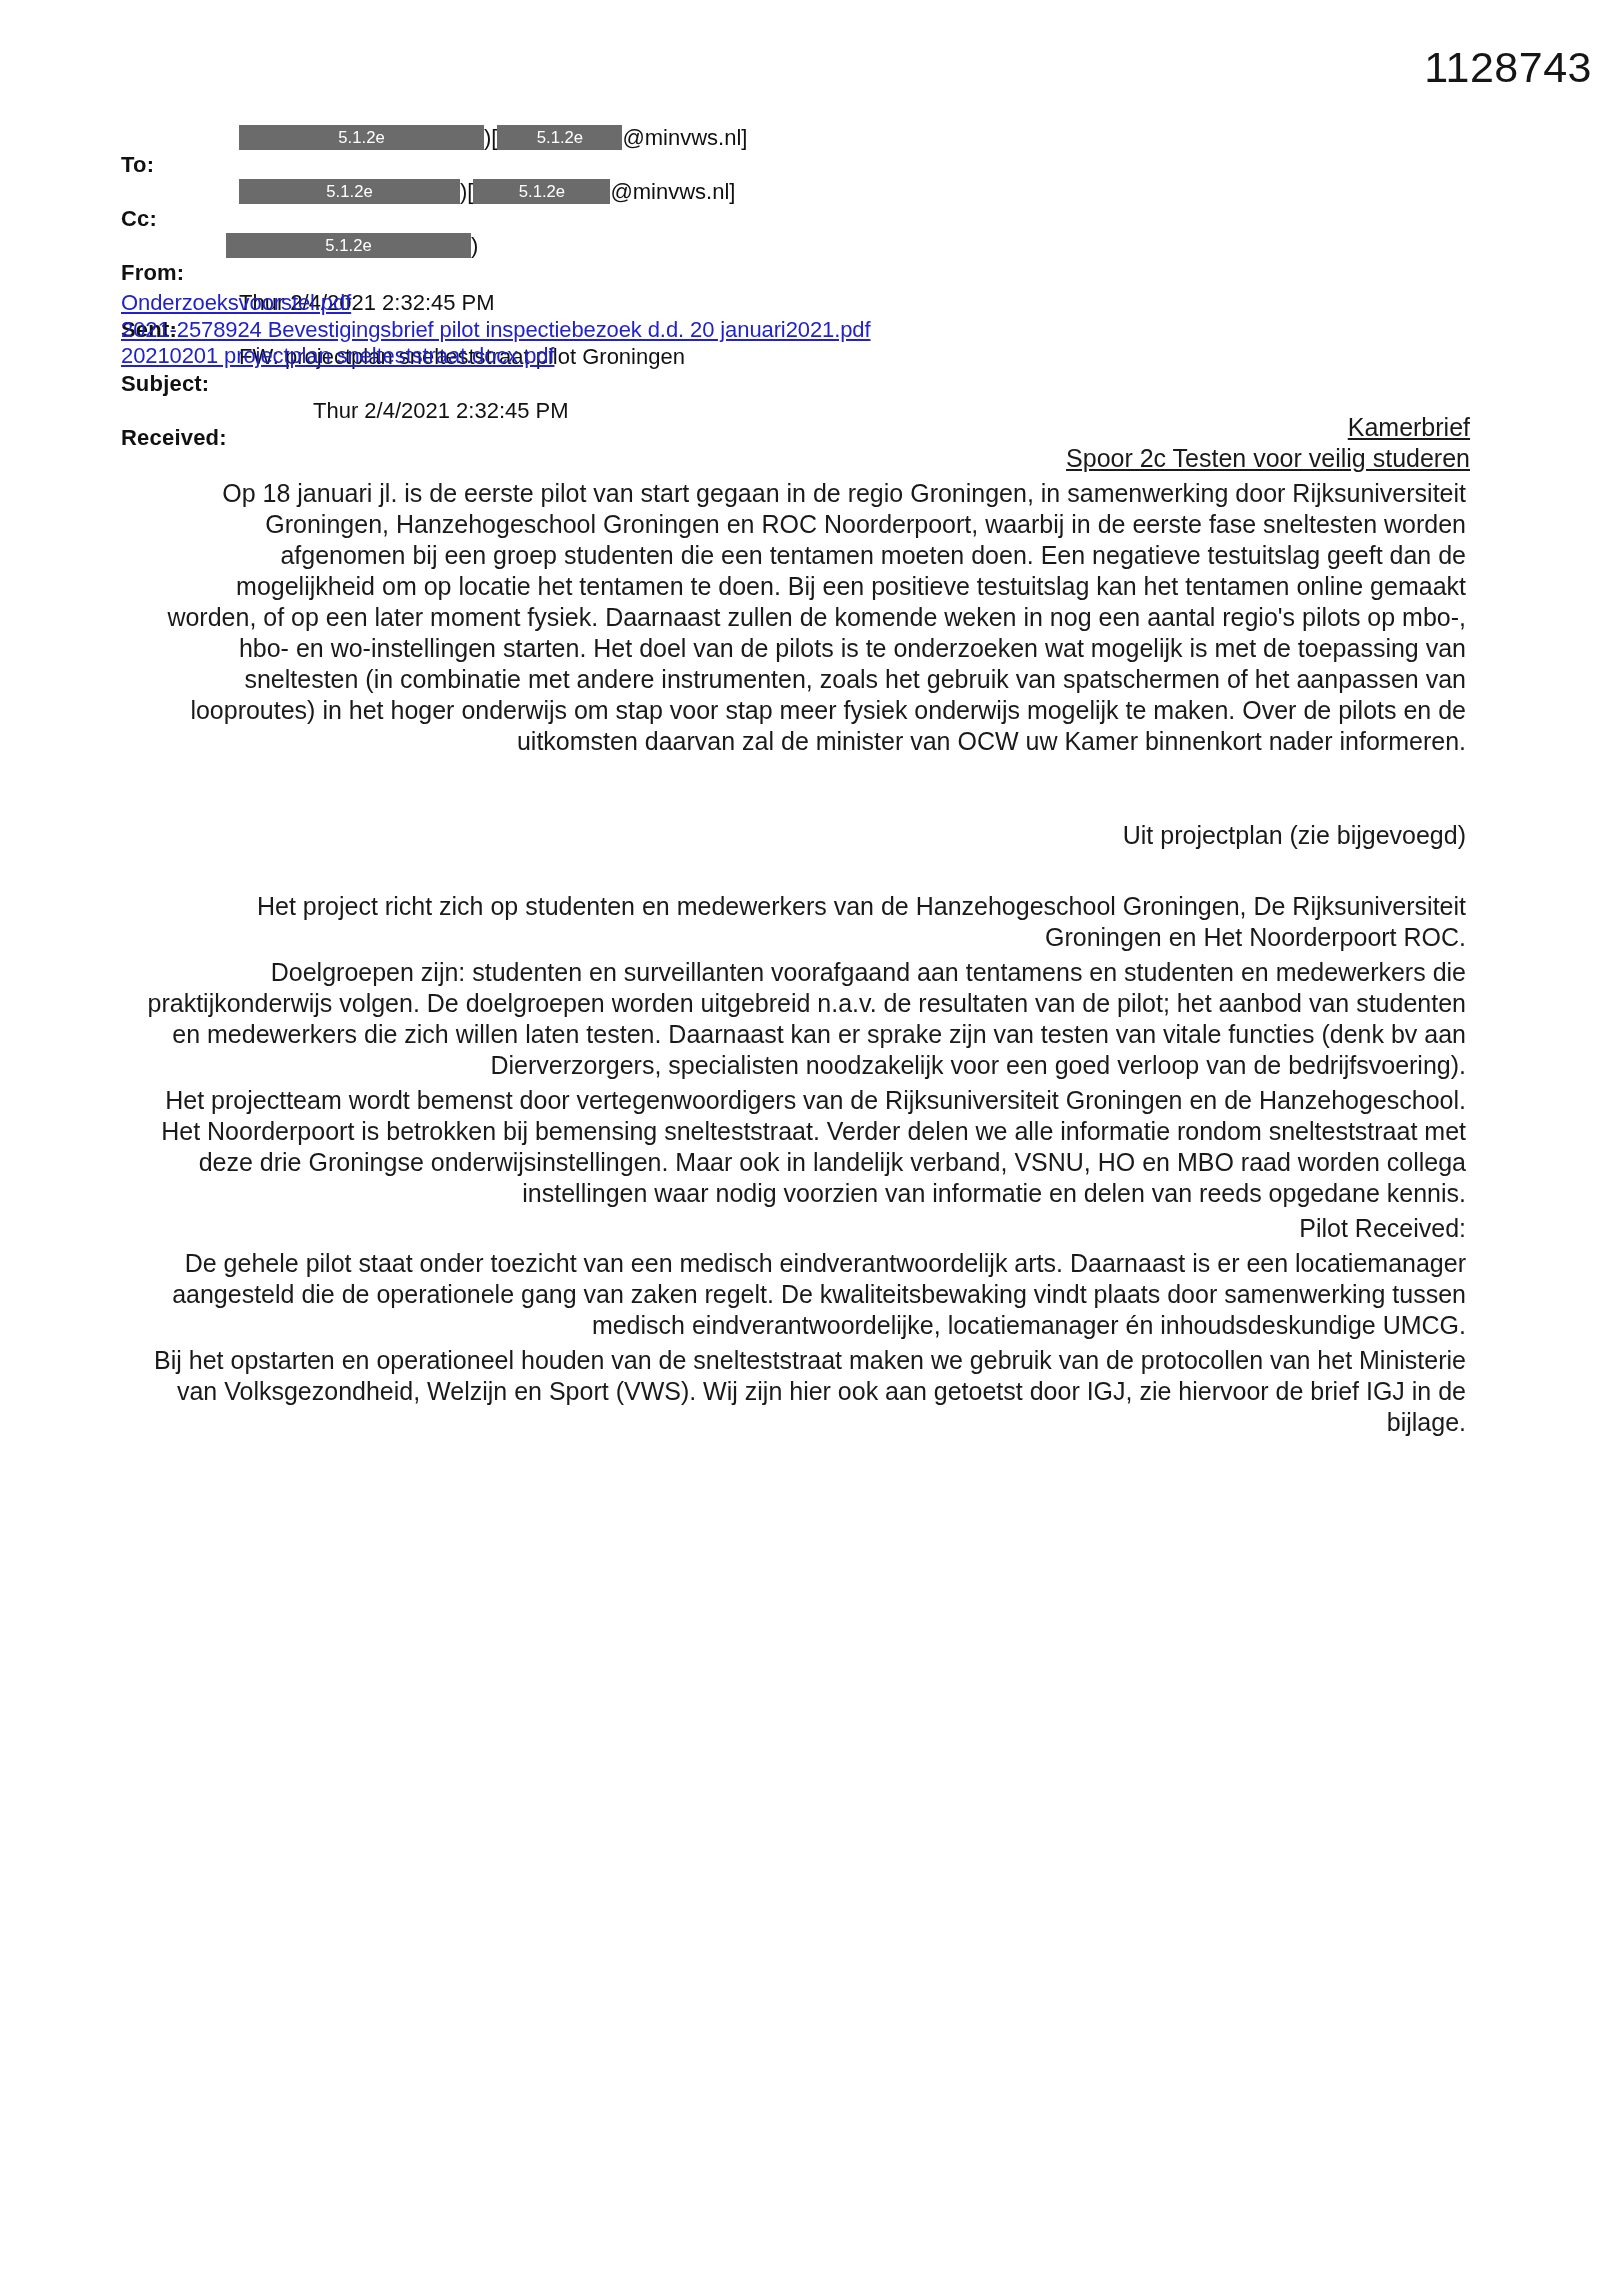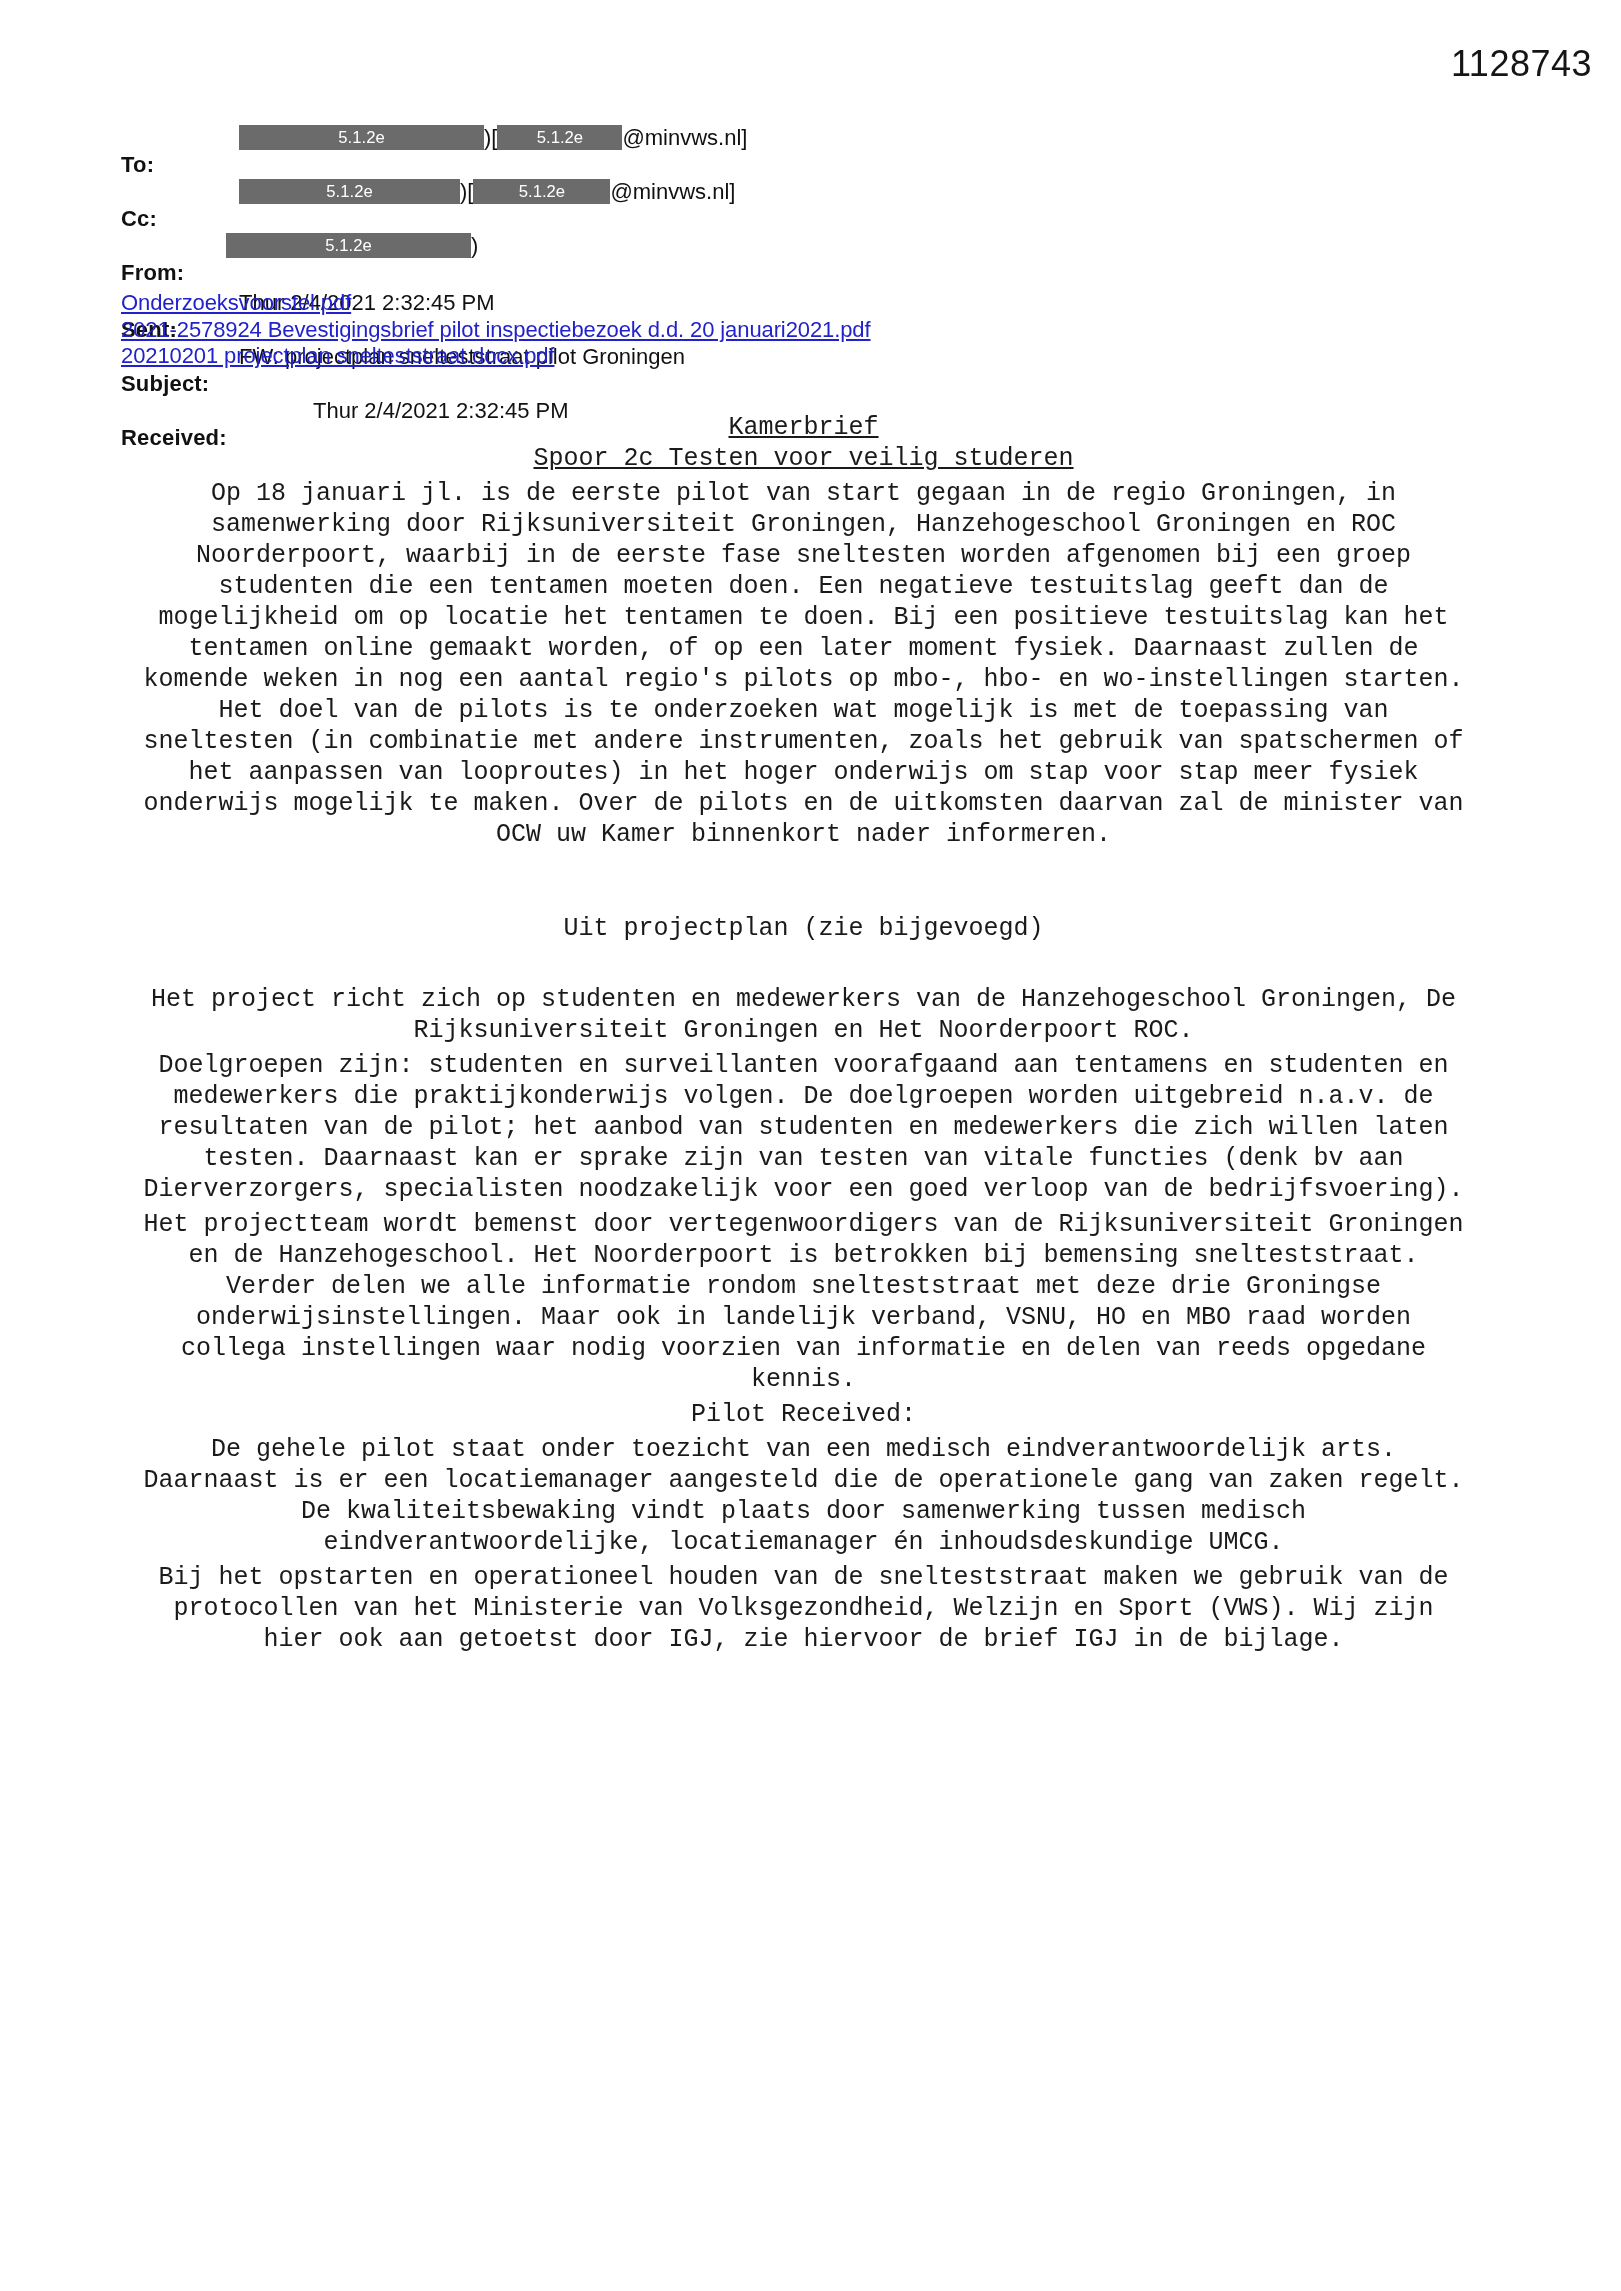--- a/index.html
+++ b/index.html
@@ -21,21 +21,21 @@
     inset: 0;
     background: #fff;
   }
 
   
   .doc-id {
     position: absolute;
     top: 43px;
     right: 29px;
     font-family: "Liberation Sans", "DejaVu Sans", sans-serif;
-    font-size: 36px;
+    font-size: 43px;
     letter-spacing: 0.5px;
     color: #151515;
     white-space: nowrap;
   }
 
   
   .mail-header {
     position: absolute;
     left: 121px;
     top: 125px;
@@ -105,25 +105,25 @@
     white-space: nowrap;
     letter-spacing: -0.1px;
   }
 
   
   .body-text {
     position: absolute;
     left: 137px;
     top: 412px;
     width: 1333px;
-    font-family: Liberation Mono, monospace;
+    font-family: Liberation Sans, sans-serif;
     font-size: 25px;
     line-height: 31px;
     color: #1a1a1a;
-    text-align: center;
+    text-align: right;
   }
   .heading-u {
     text-decoration: underline;
     display: block;
     white-space: nowrap;
   }
   .para {
     display: block;
     margin: 4px;
   }

